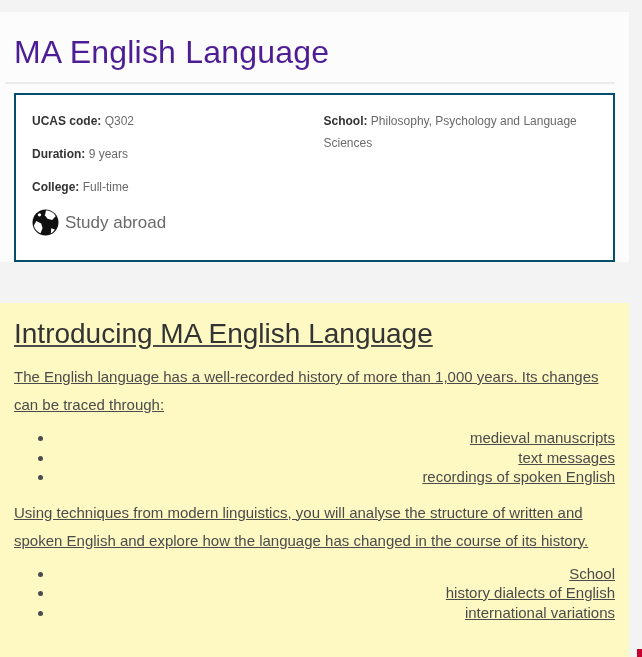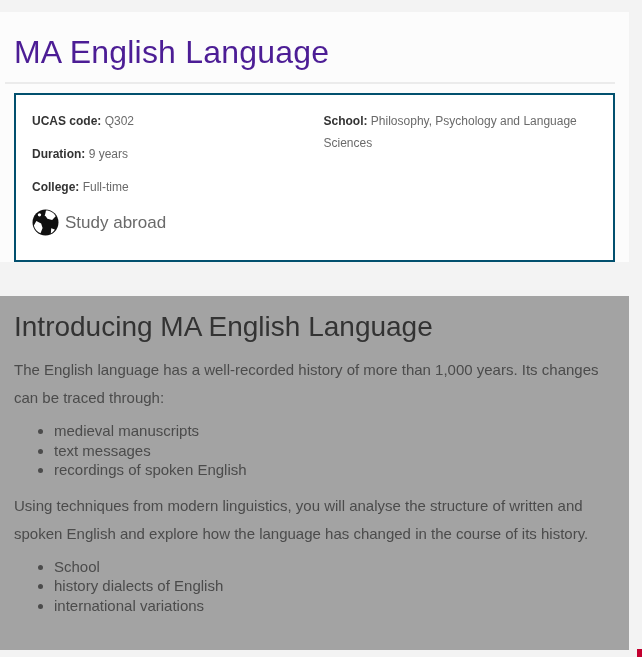--- a/index.html
+++ b/index.html
@@ -48,25 +48,26 @@
   .study-abroad-row {
     display: flex;
     align-items: center;
   }
   .globe { width: 27px; height: 27px; flex: 0 0 27px; }
   .study-abroad-label { font-size: 17px; color: #6a6a6a; margin-left: 6px; }
 
   
   .section-intro {
     position: absolute;
-    top: 296px; left: 0;
+    top: 303px; left: 0;
     width: 629px;
     height: 354px;
-    background: #a3a3a3;
+    background: #fef9c3;
     padding: 0 14px;
+    text-decoration: underline;
   }
   .section-heading {
     font-size: 28px;
     font-weight: 300;
     color: #333333;
     padding-top: 13px;
     line-height: 1.25;
   }
   .body-para {
     font-size: 15px;
@@ -75,20 +76,21 @@
     margin-top: 12px;
     max-width: 606px;
   }
   .body-list {
     list-style: disc;
     margin: 9px 0 0 0;
     padding-left: 40px;
     font-size: 15px;
     line-height: 19.5px;
     color: #4b4b4b;
+    text-align: right;
   }
   .body-list li { margin: 0; }
 
   
   .corner-fragment {
     position: absolute;
     right: 0; bottom: 0;
     width: 5px; height: 8px;
     background: #c3002f;
   }

